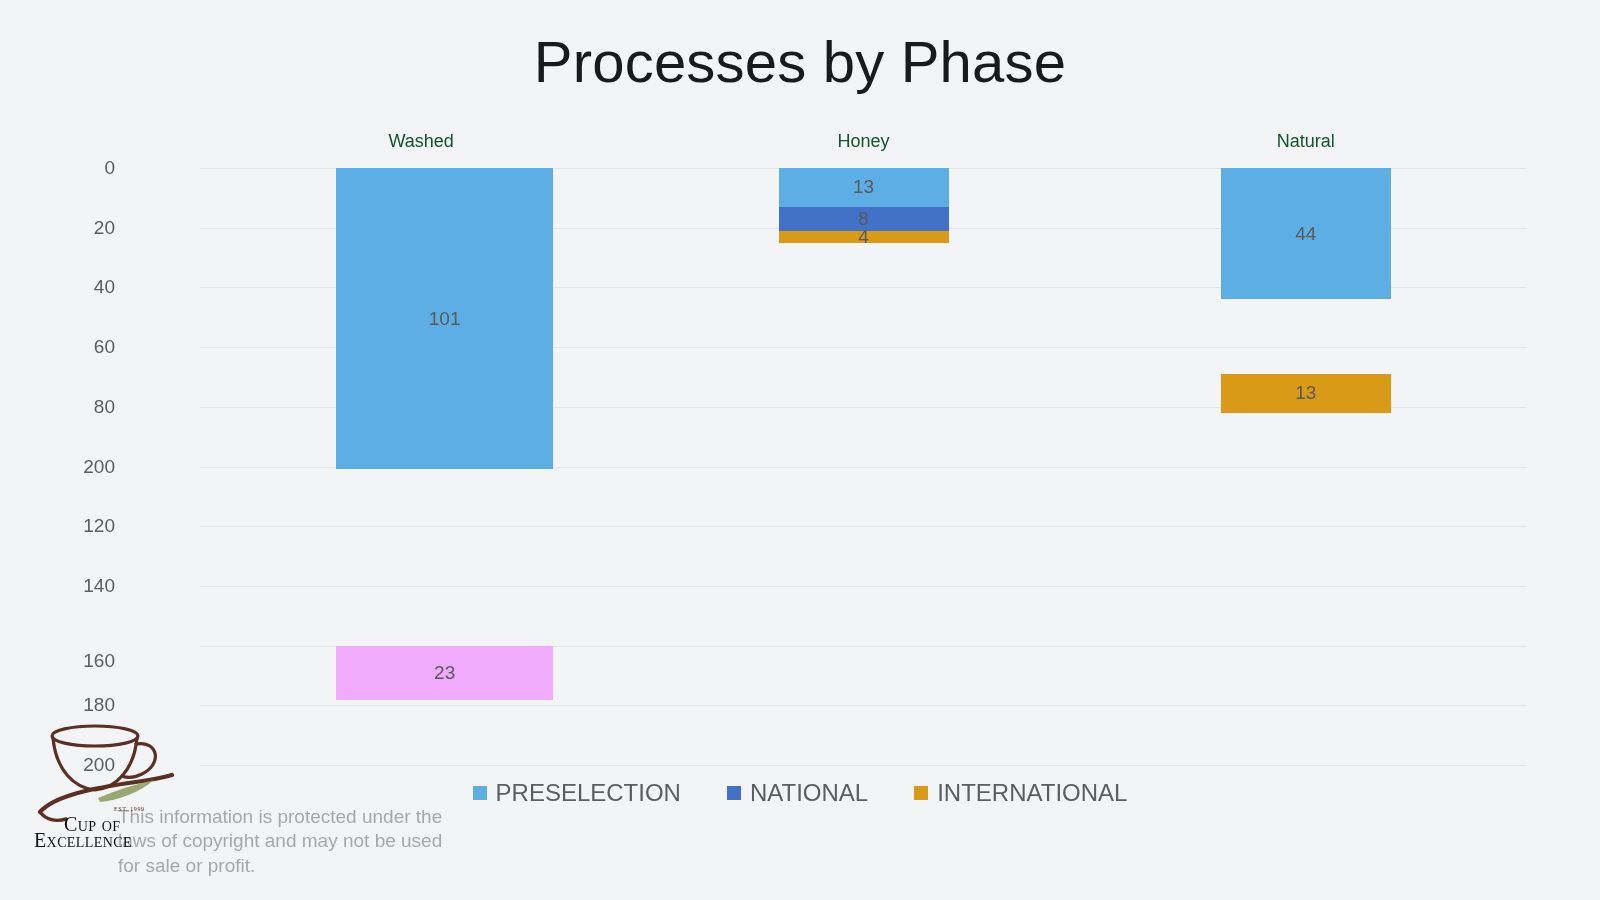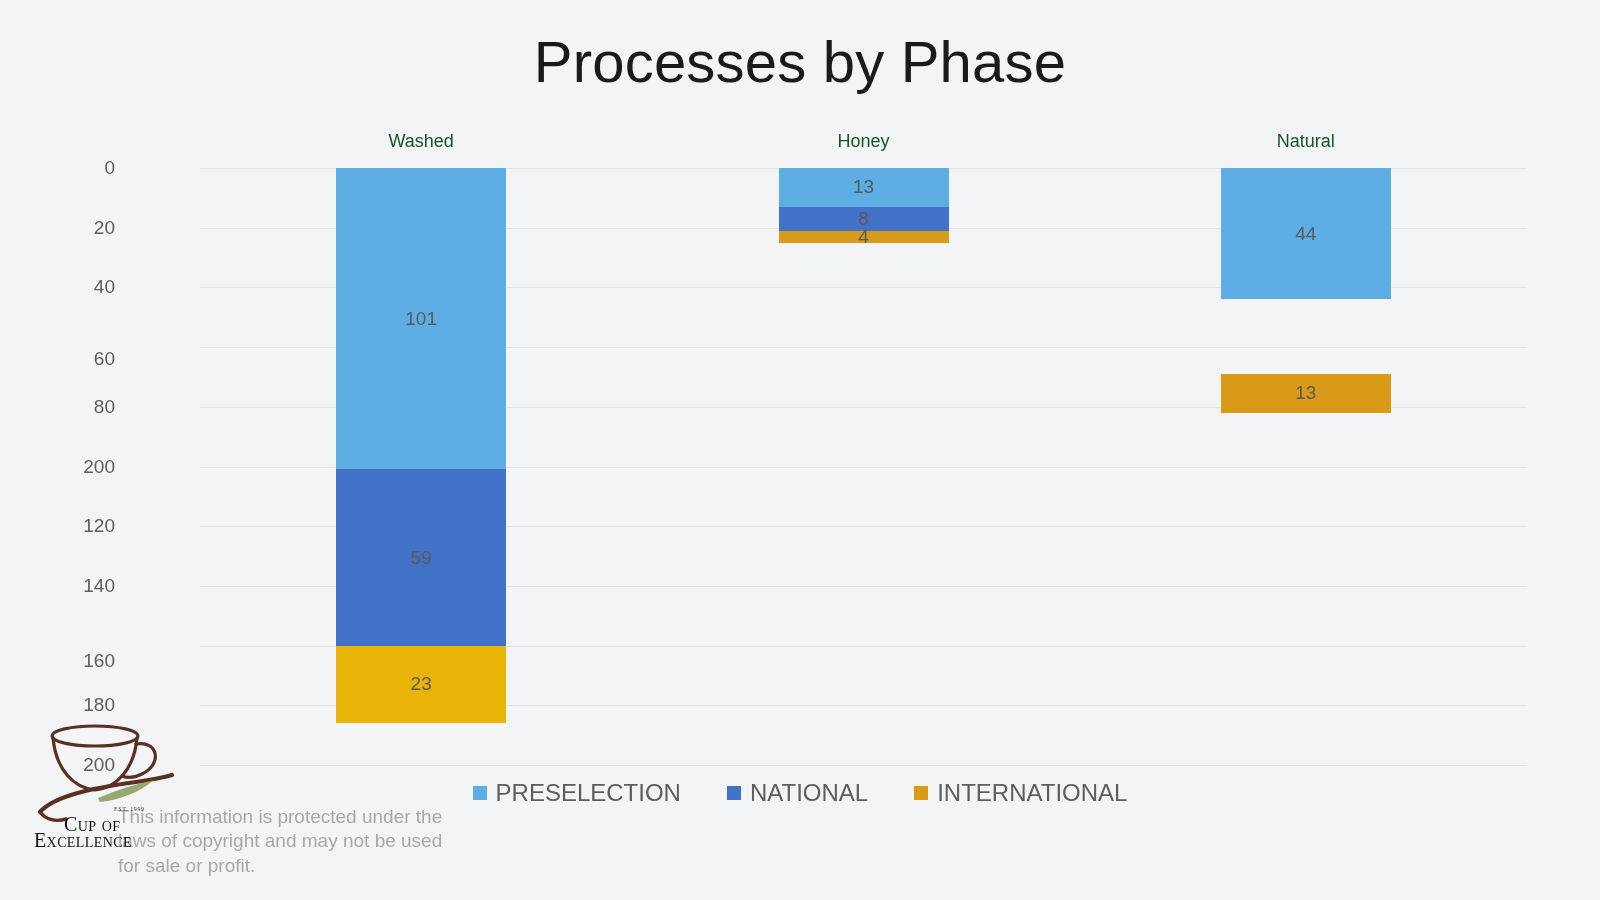--- a/index.html
+++ b/index.html
@@ -150,43 +150,40 @@
 <div class="plot-wrap">
 
   <div class="plot-area" id="plot-area">
       <div class="gridline" style="top: 0px;"></div>
       <div class="ytick-label" style="top: 0px;">0</div>
       <div class="gridline" style="top: 59.7px;"></div>
       <div class="ytick-label" style="top: 59.7px;">20</div>
       <div class="gridline" style="top: 119.4px;"></div>
       <div class="ytick-label" style="top: 119.4px;">40</div>
       <div class="gridline" style="top: 179.1px;"></div>
-      <div class="ytick-label" style="top: 179.1px; margin-top: 12px;">60</div>
+      <div class="ytick-label" style="top: 179.1px;">60</div>
       <div class="gridline" style="top: 238.8px;"></div>
       <div class="ytick-label" style="top: 238.8px;">80</div>
       <div class="gridline" style="top: 298.5px;"></div>
       <div class="ytick-label" style="top: 298.5px;">200</div>
       <div class="gridline" style="top: 358.2px;"></div>
       <div class="ytick-label" style="top: 358.2px;">120</div>
       <div class="gridline" style="top: 417.9px;"></div>
       <div class="ytick-label" style="top: 417.9px;">140</div>
       <div class="gridline" style="top: 477.6px;"></div>
       <div class="ytick-label" style="top: 493px;">160</div>
       <div class="gridline" style="top: 537.3px;"></div>
       <div class="ytick-label" style="top: 537.3px;">180</div>
       <div class="gridline" style="top: 597px;"></div>
       <div class="ytick-label" style="top: 597px;">200</div>
-      <div class="bar-group" style="left: 136.167px; width: 170px; height: 597px;">
+      <div class="bar-group" style="left: 136.167px; width: 170px; height: 597px; padding-left: 47px;">
         <div class="bar-seg" style="top: 0px; height: 301.485px; background: rgb(93, 174, 228);">
           <span>101</span>
         </div>
-        <div class="bar-seg" style="top: 301.485px; height: 176.115px; background: rgb(66, 114, 200);">
-          <span>59</span>
-        </div>
-        <div class="bar-seg" style="top: 477.6px; height: 77px; background: #eab308;">
+        <div class="bar-seg" style="top: 477.6px; height: 54px; background: #f0abfc;">
           <span>23</span>
         </div>
       </div>
       <div class="bar-group" style="left: 578.5px; width: 170px; height: 597px;">
         <div class="bar-seg" style="top: 0px; height: 38.805px; background: rgb(93, 174, 228);">
           <span>13</span>
         </div>
         <div class="bar-seg" style="top: 38.805px; height: 23.88px; background: rgb(66, 114, 200);">
           <span>8</span>
         </div>

